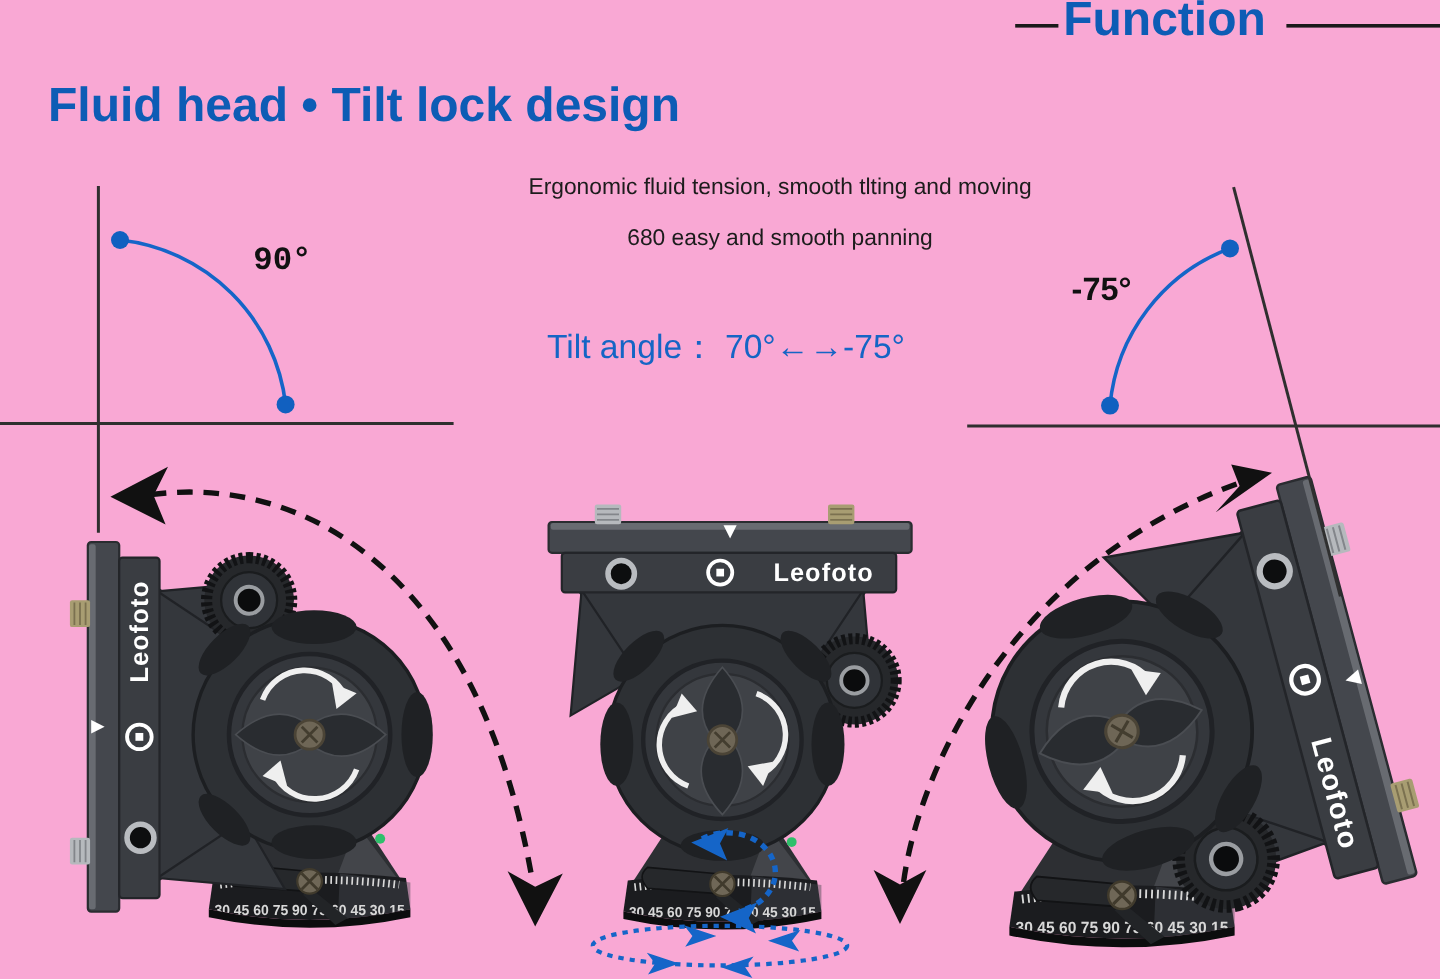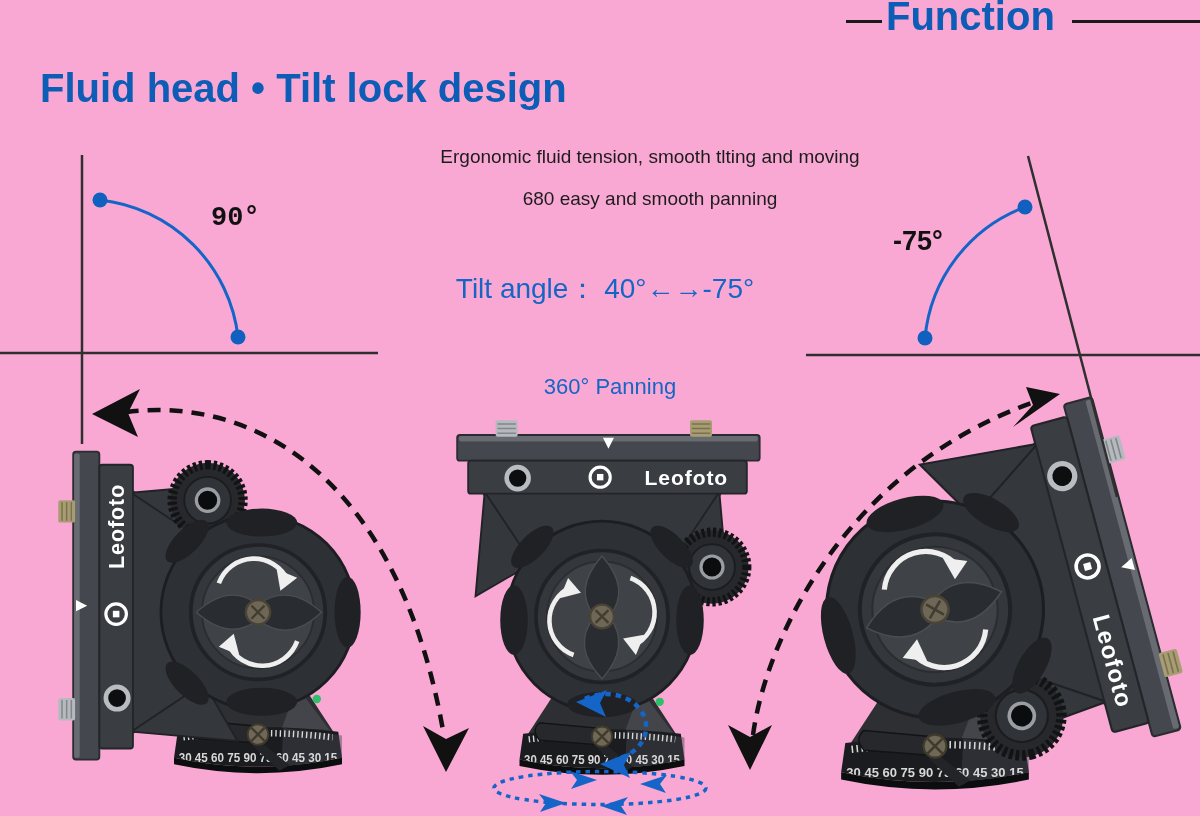--- a/index.html
+++ b/index.html
@@ -93,22 +93,21 @@
     </defs>
   </svg>
 
   <div class="hline" style="left:846px;top:20px;width:36px;"></div>
   <h1 class="fn-title" style="margin:0;">Function</h1>
   <div class="hline" style="left:1072px;top:20px;width:128px;"></div>
 
   <div class="main-title">Fluid head • Tilt lock design</div>
   <div class="sub sub1">Ergonomic fluid tension, smooth tlting and moving</div>
   <div class="sub sub2">680 easy and smooth panning</div>
-  <div class="tilt-label">Tilt angle： 40°←→-75°</div>
-  <div class="pan-label">360° Panning</div>
+  <div class="tilt-label">Tilt angle： 70°←→-75°</div>
 
   <div class="angle-label angle-left">90°</div>
   <div class="angle-label angle-right">-75°</div>
 
   <svg class="product" style="left:90px;top:405px;width:336px;height:392px;" viewBox="0 0 360 420">
     <use href="#ph-base"></use>
     <g transform="rotate(-90 180 222)">
         <use href="#ph-head"></use>
       </g>
   </svg>

